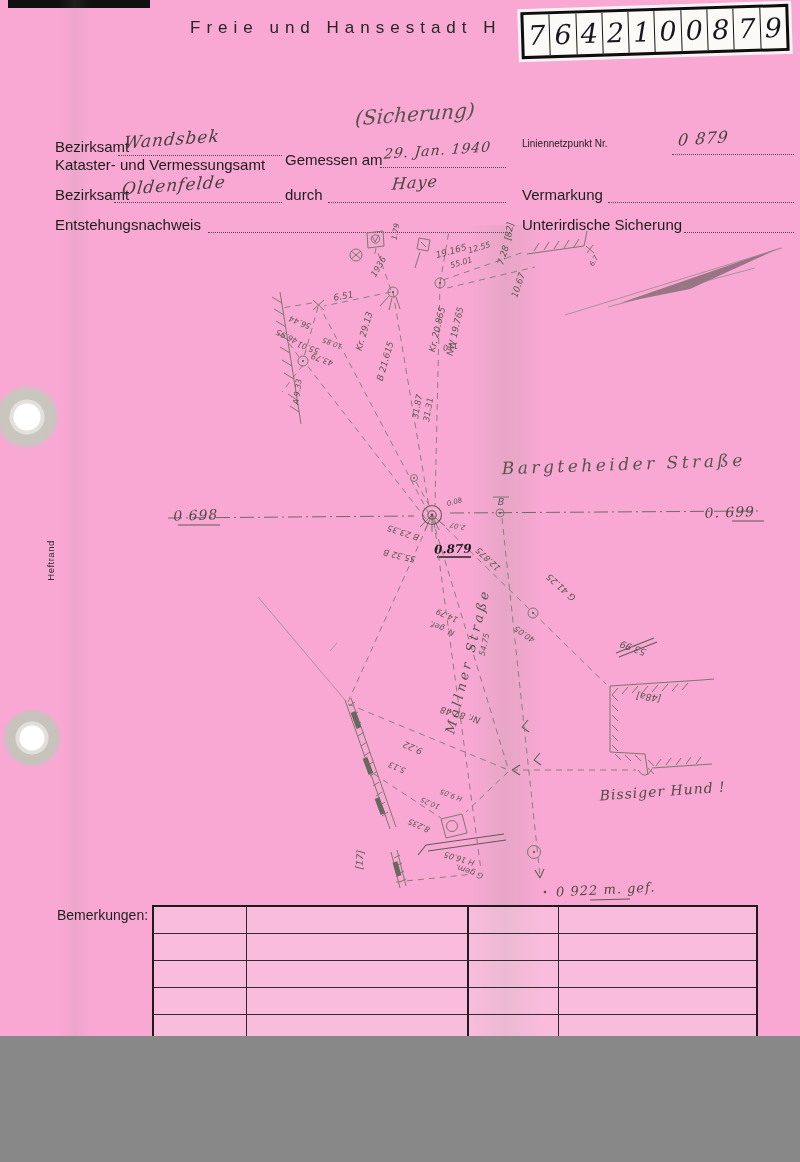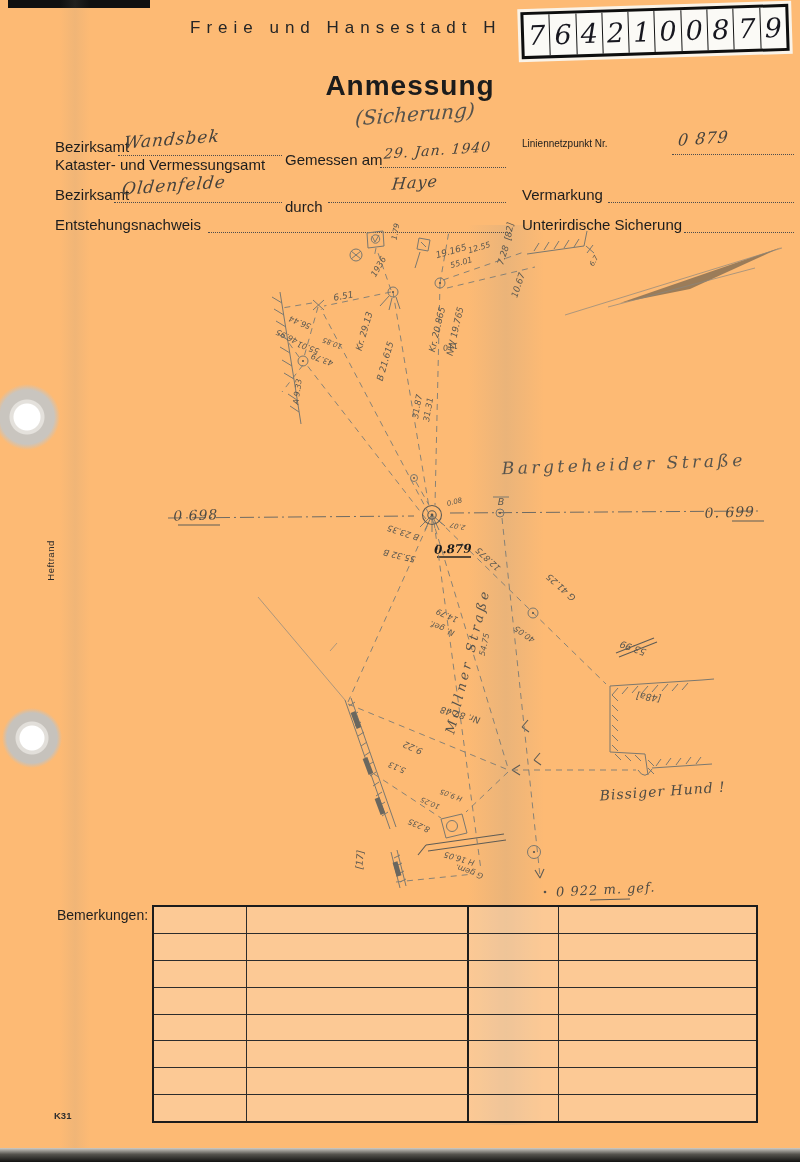--- a/index.html
+++ b/index.html
@@ -1,17 +1,17 @@
 <!DOCTYPE html>
 <html><head>
 <meta charset="utf-8">
 <style>
   html,body{margin:0;padding:0;background:#888;}
-  .page{position:relative;width:800px;height:1162px;margin:0 auto;overflow:hidden;
-        background:#fdba74;font-family:"Liberation Sans",sans-serif;color:#1f1f1f;}
+  .page{position:relative;width:800px;height:1036px;margin:0 auto;overflow:hidden;
+        background:#f9a8d4;font-family:"Liberation Sans",sans-serif;color:#1f1f1f;}
   
   .top-bar{position:absolute;left:8px;top:0;width:142px;height:8px;background:#101010;}
   .bottom-strip{position:absolute;left:0;top:1148px;width:800px;height:14px;
         background:linear-gradient(180deg,#cfccc6 0%,#55534e 45%,#121211 100%);}
   .streak{position:absolute;left:468px;top:225px;width:76px;height:900px;pointer-events:none;
         background:linear-gradient(90deg,rgba(160,155,143,0) 0%,rgba(160,155,143,.20) 50%,rgba(160,155,143,0) 100%);}
   .streak2{position:absolute;left:60px;top:0px;width:30px;height:1150px;pointer-events:none;
         background:linear-gradient(90deg,rgba(150,147,138,0),rgba(150,147,138,.12),rgba(150,147,138,0));}
   .hole{position:absolute;border-radius:50%;}
   .hole1{left:-8px;top:382px;width:70px;height:70px;
@@ -80,42 +80,41 @@
       <div class="cell">6</div>
       <div class="cell">4</div>
       <div class="cell">2</div>
       <div class="cell">1</div>
       <div class="cell">0</div>
       <div class="cell">0</div>
       <div class="cell">8</div>
       <div class="cell">7</div>
       <div class="cell">9</div>
     </div>
-  <div class="title">Anmessung</div>
   <div class="subtitle">(Sicherung)</div>
 
   <div class="flabel" style="left:55px;top:138px">Bezirksamt</div>
   <div class="dots" style="left:118px;top:140px;width:164px"></div>
   <div class="hv" style="left:124px;top:129px;font-size:17px">Wandsbek</div>
 
   <div class="flabel" style="left:55px;top:156px">Kataster- und Vermessungsamt</div>
 
   <div class="flabel" style="left:285px;top:151px">Gemessen am</div>
   <div class="dots" style="left:380px;top:152px;width:126px"></div>
   <div class="hv" style="left:384px;top:142px;font-size:14px">29. Jan. 1940</div>
 
   <div class="flabel" style="left:522px;top:138px;font-size:10px">Liniennetzpunkt Nr.</div>
   <div class="dots" style="left:672px;top:139px;width:122px"></div>
   <div class="hv" style="left:678px;top:129px;font-size:16px">0 879</div>
 
   <div class="flabel" style="left:55px;top:186px">Bezirksamt</div>
   <div class="dots" style="left:114px;top:187px;width:168px"></div>
   <div class="hv" style="left:122px;top:175px;font-size:17px">Oldenfelde</div>
 
-  <div class="flabel" style="left:285px;top:198px">durch</div>
+  <div class="flabel" style="left:285px;top:186px">durch</div>
   <div class="dots" style="left:328px;top:187px;width:178px"></div>
   <div class="hv" style="left:392px;top:173px;font-size:16px">Haye</div>
 
   <div class="flabel" style="left:522px;top:186px">Vermarkung</div>
   <div class="dots" style="left:608px;top:187px;width:186px"></div>
 
   <div class="flabel" style="left:55px;top:216px">Entstehungsnachweis</div>
   <div class="dots" style="left:208px;top:217px;width:302px"></div>
 
   <div class="flabel" style="left:522px;top:216px">Unterirdische Sicherung</div>

